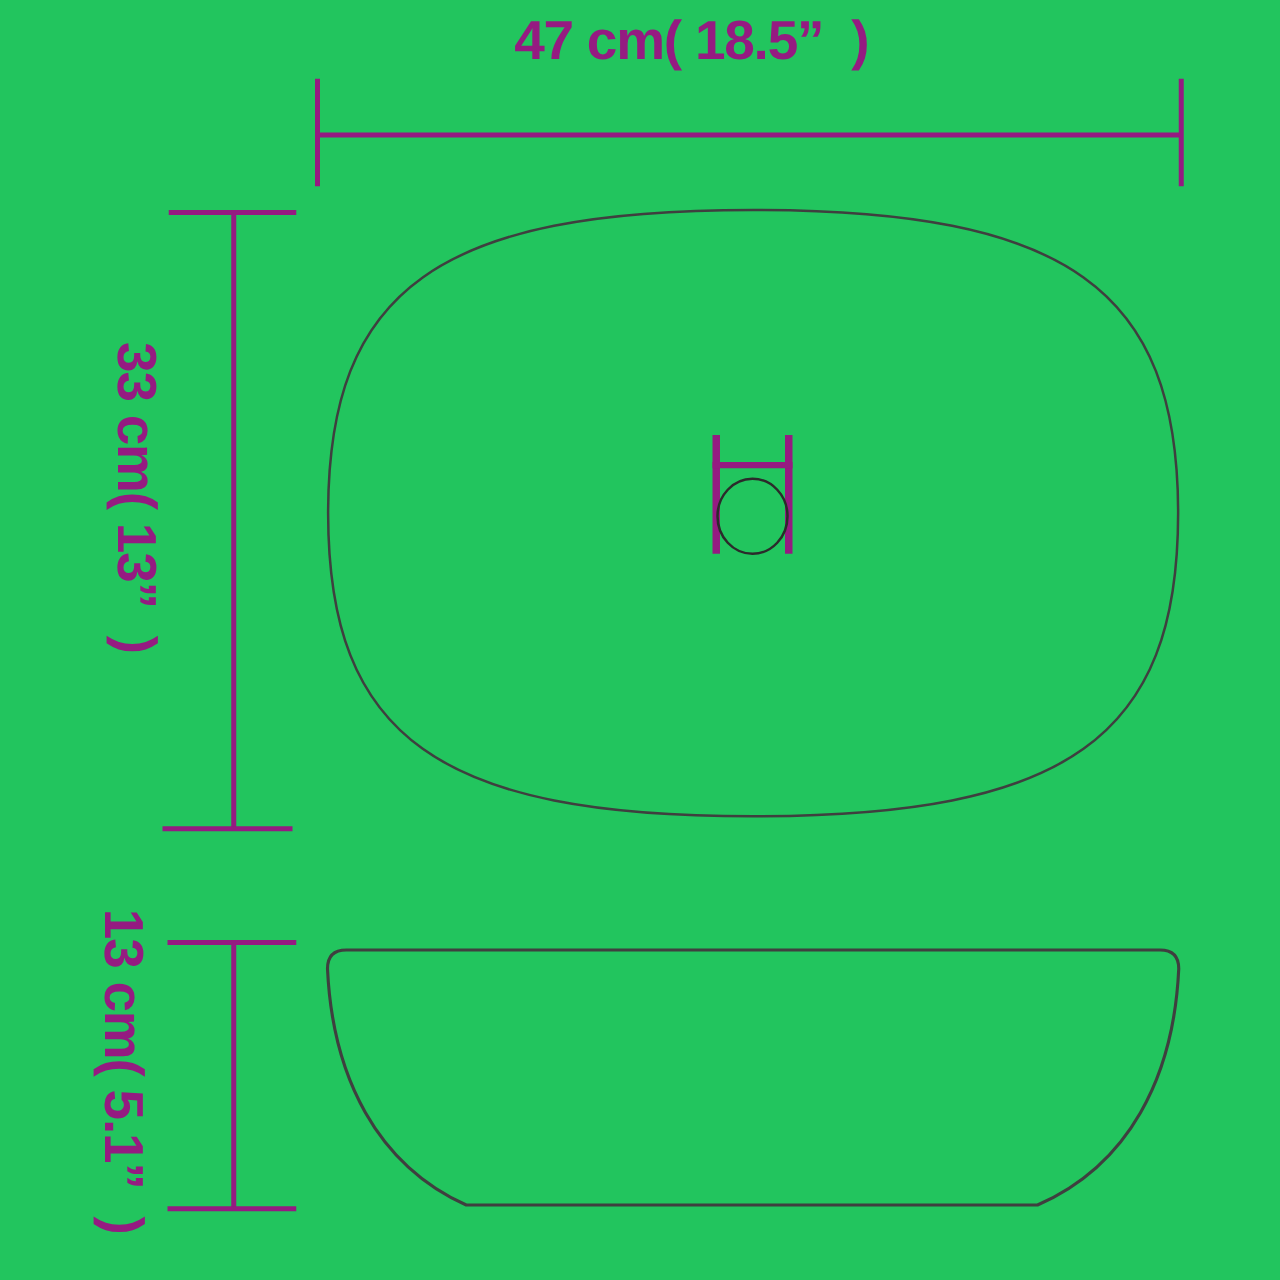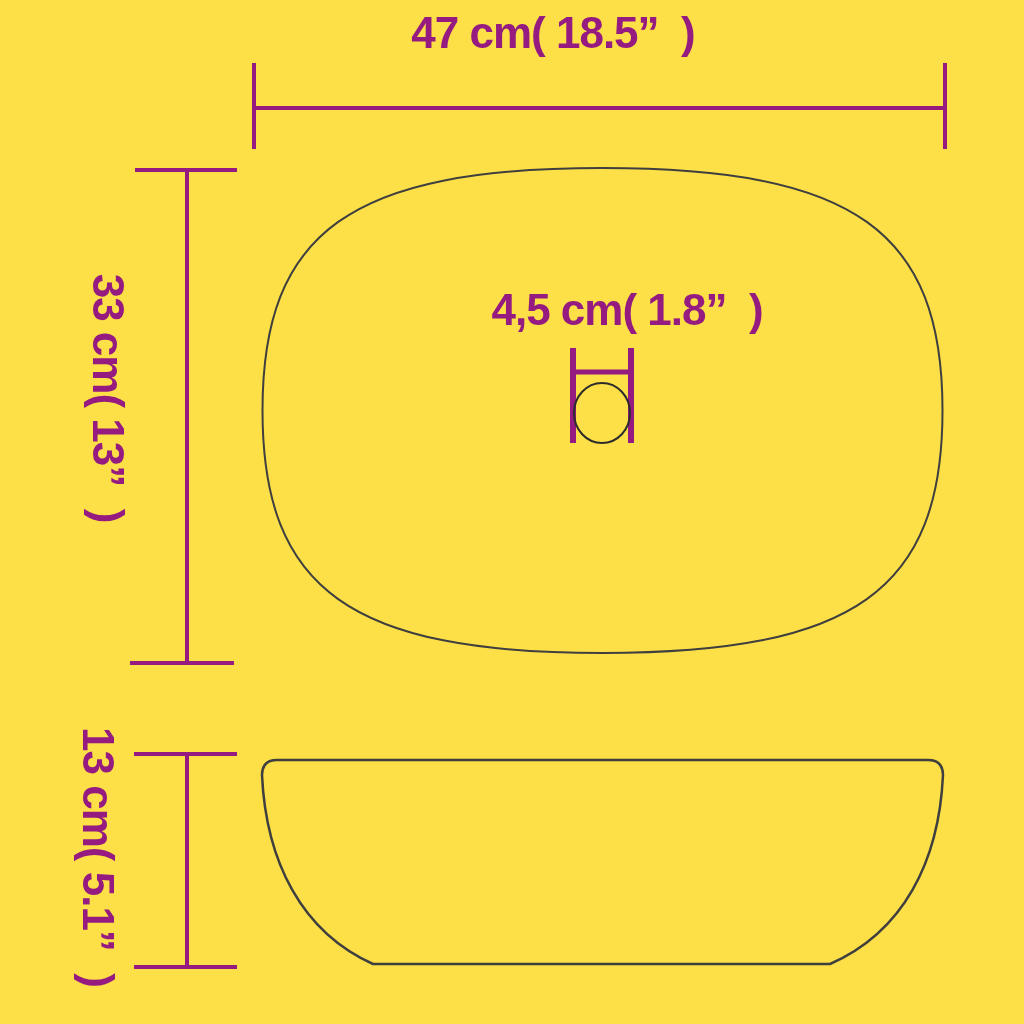--- a/index.html
+++ b/index.html
@@ -3,21 +3,21 @@
 <meta charset="utf-8">
 <style>
   html, body {
     margin: 0;
     padding: 0;
   }
   .canvas {
     position: relative;
     width: 1024px;
     height: 1024px;
-    background: #fde047;
+    background: #22c55e;
     overflow: hidden;
     font-family: "Liberation Sans", sans-serif;
   }
   .canvas svg {
     position: absolute;
     left: 0;
     top: 0;
   }
   .dim-label {
     position: absolute;
@@ -78,17 +78,16 @@
              Q 943 760 943 775
              C 939 862 903 932 830 964
              L 373 964
              C 302 932 266 862 262 775 Z" stroke="#3f3f3f" stroke-width="2.5" fill="none"></path>
   </svg>
 
   <div class="dim-label" style="left:553px; top:33px;">47 cm( 18.5”  )</div>
 
   <div class="dim-label vertical" style="left:108px; top:398px;">33 cm( 13”  )</div>
 
-  <div class="dim-label" style="left:627px; top:310px;">4,5 cm( 1.8”  )</div>
 
   <div class="dim-label vertical" style="left:98px; top:857px;">13 cm( 5.1”  )</div>
 
 </div>
 
 </body></html>

